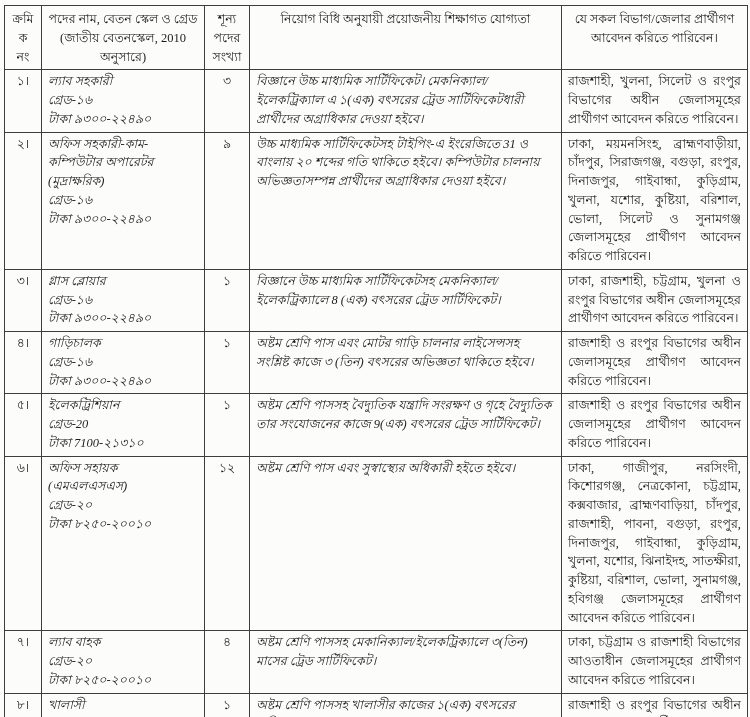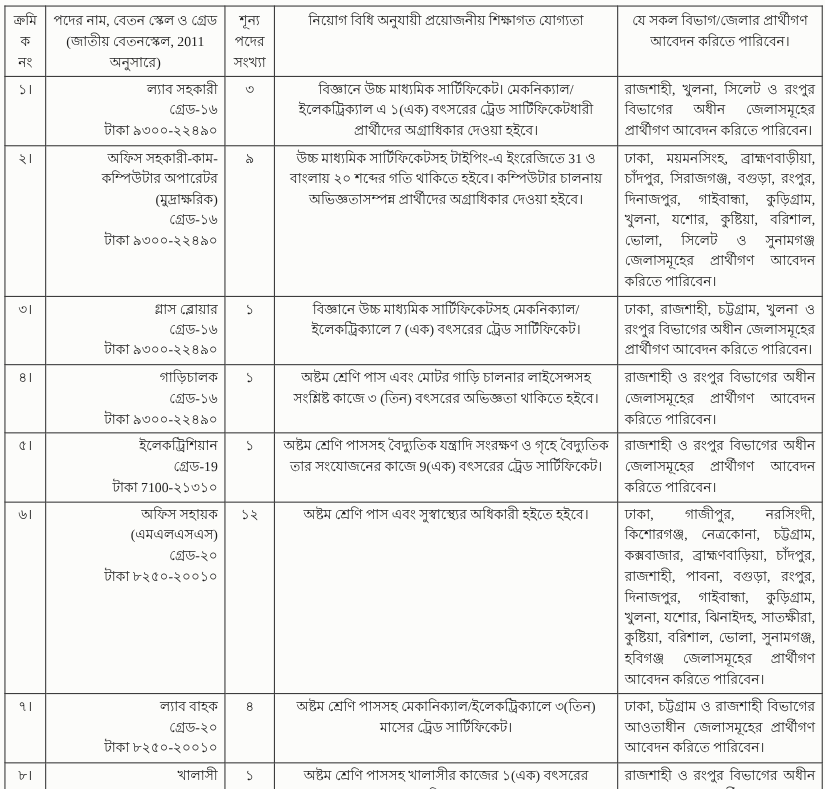--- a/index.html
+++ b/index.html
@@ -35,41 +35,41 @@
     word-wrap: break-word;
   }
   th {
     font-weight: normal;
     text-align: center;
     vertical-align: top;
     padding-top: 4px;
   }
   td.c-serial { text-align: center; }
   td.c-vac    { text-align: center; }
-  td.c-post   { text-align: right; }
-  td.c-qual   { text-align: center; }
+  td.c-post   { text-align: left; font-style: italic; }
+  td.c-qual   { text-align: left; font-style: italic; }
   td.c-elig   { text-align: justify; }
   .post-line { display: block; }
 </style>
 </head>
 <body>
 
 <div class="doc">
   <table class="circular">
     <colgroup>
       <col class="w-serial">
         <col class="w-post">
         <col class="w-vac">
         <col class="w-qual">
         <col class="w-elig">
     </colgroup>
     <thead>
       <tr style="height:47px">
         <th>ক্রমিক নং</th>
-        <th>পদের নাম, বেতন স্কেল ও গ্রেড (জাতীয় বেতনস্কেল, 2011 অনুসারে)</th>
+        <th>পদের নাম, বেতন স্কেল ও গ্রেড (জাতীয় বেতনস্কেল, 2010 অনুসারে)</th>
         <th>শূন্য পদের সংখ্যা</th>
         <th>নিয়োগ বিধি অনুযায়ী প্রয়োজনীয় শিক্ষাগত যোগ্যতা</th>
         <th>যে সকল বিভাগ/জেলার প্রার্থীগণ আবেদন করিতে পারিবেন।</th>
       </tr>
     </thead>
     <tbody>
       <tr style="height:53px">
         <td class="c-serial">১।</td>
         <td class="c-post">
           <span class="post-line">ল্যাব সহকারী</span>
@@ -92,39 +92,39 @@
         <td class="c-elig">ঢাকা, ময়মনসিংহ, ব্রাহ্মণবাড়ীয়া, চাঁদপুর, সিরাজগঞ্জ, বগুড়া, রংপুর, দিনাজপুর, গাইবান্ধা, কুড়িগ্রাম, খুলনা, যশোর, কুষ্টিয়া, বরিশাল, ভোলা, সিলেট ও সুনামগঞ্জ জেলাসমূহের প্রার্থীগণ আবেদন করিতে পারিবেন।</td>
       </tr>
       <tr style="height:58px">
         <td class="c-serial">৩।</td>
         <td class="c-post">
           <span class="post-line">গ্লাস ব্লোয়ার</span>
           <span class="post-line">গ্রেড-১৬</span>
           <span class="post-line">টাকা ৯৩০০-২২৪৯০</span>
         </td>
         <td class="c-vac">১</td>
-        <td class="c-qual">বিজ্ঞানে উচ্চ মাধ্যমিক সার্টিফিকেটসহ মেকনিক্যাল/ইলেকট্রিক্যালে 7 (এক) বৎসরের ট্রেড সার্টিফিকেট।</td>
+        <td class="c-qual">বিজ্ঞানে উচ্চ মাধ্যমিক সার্টিফিকেটসহ মেকনিক্যাল/ইলেকট্রিক্যালে 8 (এক) বৎসরের ট্রেড সার্টিফিকেট।</td>
         <td class="c-elig">ঢাকা, রাজশাহী, চট্টগ্রাম, খুলনা ও রংপুর বিভাগের অধীন জেলাসমূহের প্রার্থীগণ আবেদন করিতে পারিবেন।</td>
       </tr>
       <tr style="height:50px">
         <td class="c-serial">৪।</td>
         <td class="c-post">
           <span class="post-line">গাড়িচালক</span>
           <span class="post-line">গ্রেড-১৬</span>
           <span class="post-line">টাকা ৯৩০০-২২৪৯০</span>
         </td>
         <td class="c-vac">১</td>
         <td class="c-qual">অষ্টম শ্রেণি পাস এবং মোটর গাড়ি চালনার লাইসেন্সসহ সংশ্লিষ্ট কাজে ৩ (তিন) বৎসরের অভিজ্ঞতা থাকিতে হইবে।</td>
         <td class="c-elig">রাজশাহী ও রংপুর বিভাগের অধীন জেলাসমূহের প্রার্থীগণ আবেদন করিতে পারিবেন।</td>
       </tr>
       <tr style="height:52px">
         <td class="c-serial">৫।</td>
         <td class="c-post">
           <span class="post-line">ইলেকট্রিশিয়ান</span>
-          <span class="post-line">গ্রেড-19</span>
+          <span class="post-line">গ্রেড-20</span>
           <span class="post-line">টাকা 7100-২১৩১০</span>
         </td>
         <td class="c-vac">১</td>
         <td class="c-qual">অষ্টম শ্রেণি পাসসহ বৈদ্যুতিক যন্ত্রাদি সংরক্ষণ ও গৃহে বৈদ্যুতিক তার সংযোজনের কাজে 9(এক) বৎসরের ট্রেড সার্টিফিকেট।</td>
         <td class="c-elig">রাজশাহী ও রংপুর বিভাগের অধীন জেলাসমূহের প্রার্থীগণ আবেদন করিতে পারিবেন।</td>
       </tr>
       <tr style="height:155px">
         <td class="c-serial">৬।</td>
         <td class="c-post">
           <span class="post-line">অফিস সহায়ক (এমএলএসএস)</span>

